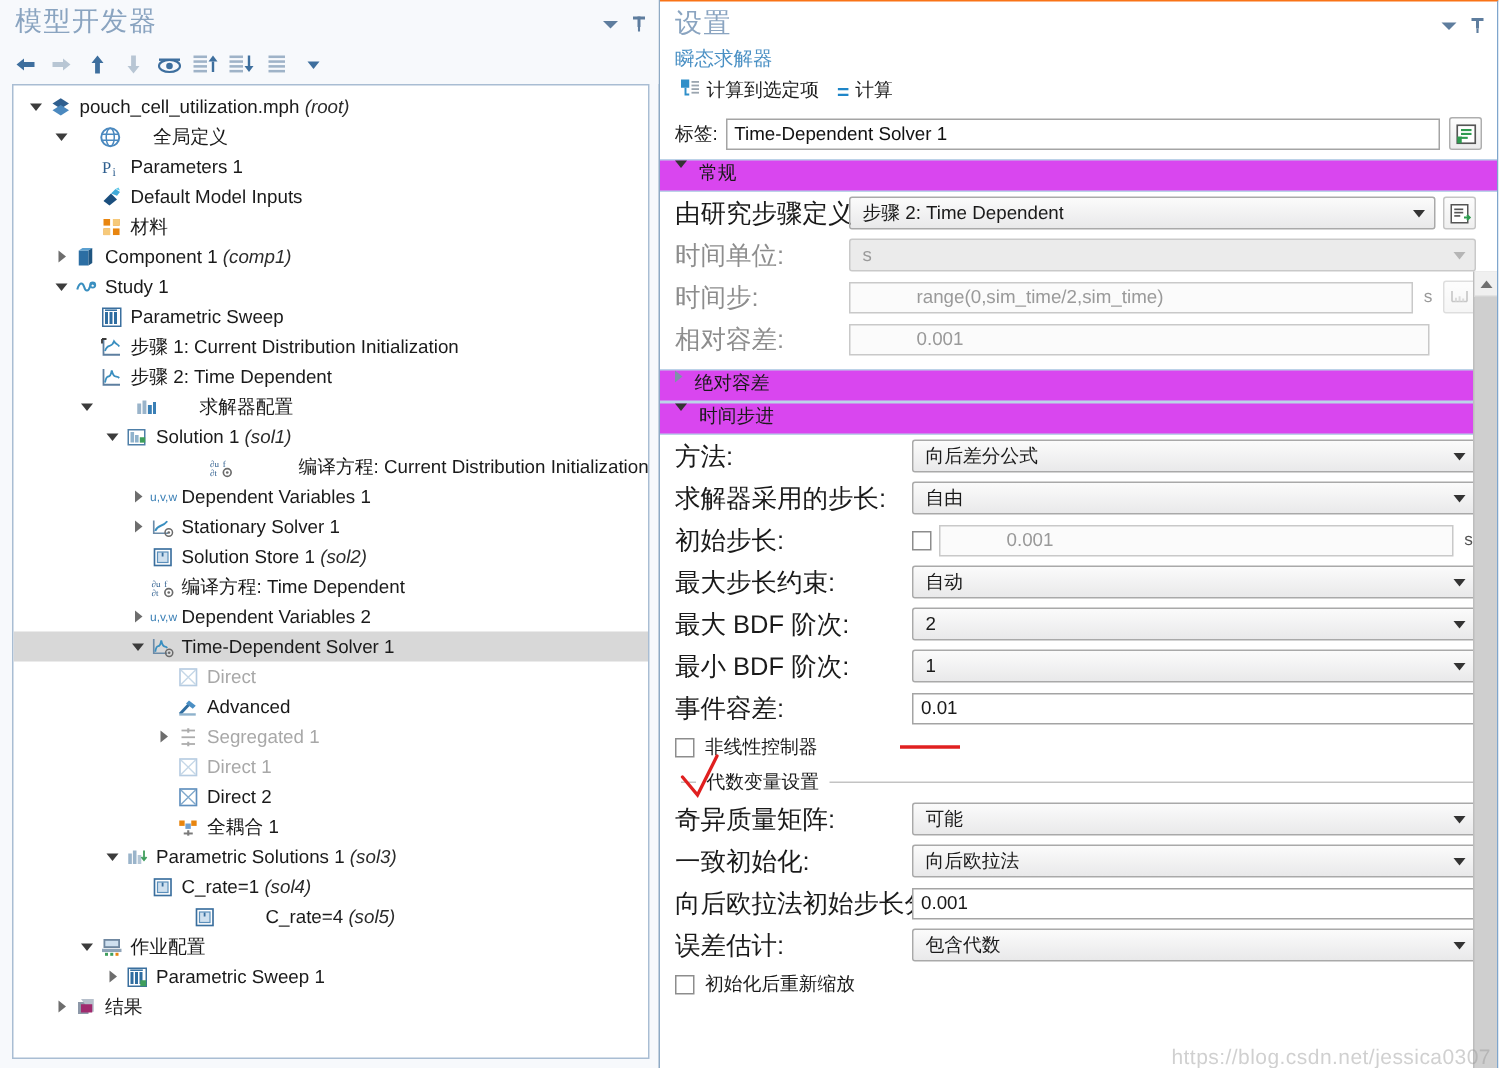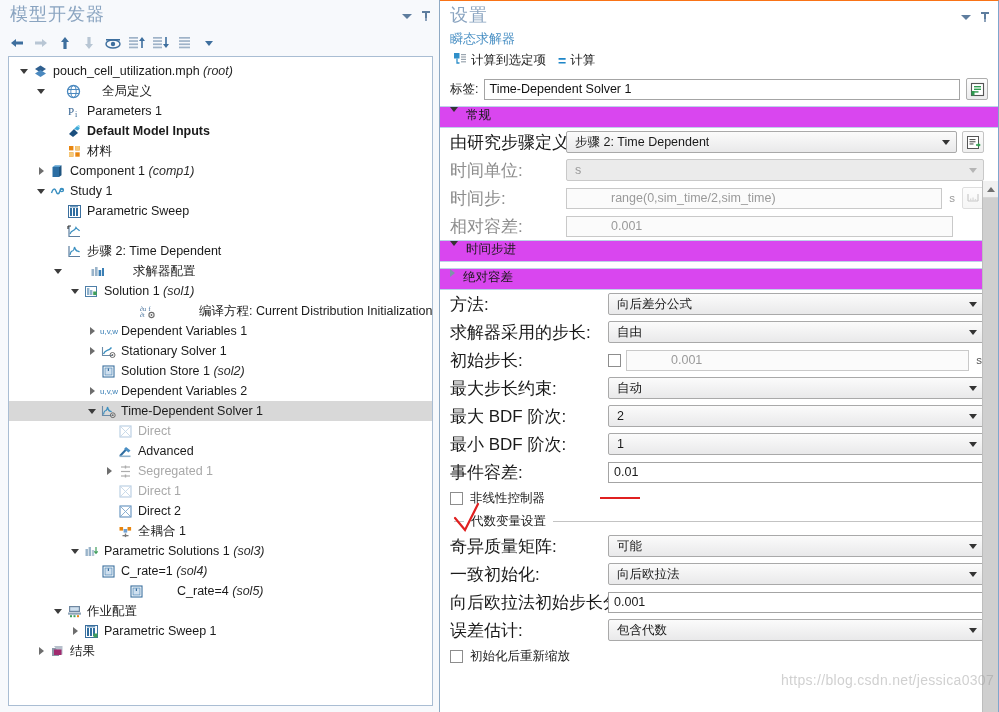--- a/index.html
+++ b/index.html
@@ -166,21 +166,21 @@
     height:17px; background:#f0f0f0; display:flex;align-items:center;justify-content:center;
     border-bottom:1px solid #d6d6d6; cursor:pointer;
   }
   #vscroll .sb-up .ar { width:0;height:0;border-left:4px solid transparent;border-right:4px solid transparent;border-bottom:5px solid #707070; }
 
   
   .annot { position:absolute; pointer-events:none; }
 
   
   #watermark {
-    position:absolute; right: 4px; bottom: 24px;
+    position:absolute; right: 4px; bottom: 0;
     font-size: 14px; color: rgba(150,150,150,.45);
     letter-spacing: .3px; user-select:none; pointer-events:none;
   }
 </style>
 </head>
 <body>
 
 <div id="app">
 
   <div id="left-panel">
@@ -298,21 +298,21 @@
           <div class="trow" style="padding-left: 42px;">
             <span class="twist"></span>
             <span class="ticon">
               <svg width="15" height="15" viewBox="0 0 15 15">
                 <text x="1" y="11" font-family="Liberation Serif, serif" font-size="11" fill="#2f5f8f">P</text>
                 <text x="8" y="13" font-family="Liberation Serif, serif" font-size="8" fill="#2f5f8f">i</text>
               </svg>
             </span>
             <span class="tlabel">Parameters 1</span>
           </div>
-          <div class="trow" style="padding-left: 42px; font-weight: bold;">
+          <div class="trow" style="padding-left: 42px;">
             <span class="twist"></span>
             <span class="ticon">
               <svg width="15" height="15" viewBox="0 0 15 15">
                 <path d="M2 10 L7 5 L11 9 L6 13 Z" fill="#1b4f7e"></path>
                 <path d="M7 5 L10 2 L13 4 L11 6.5 Z" fill="#3fa9d8"></path>
                 <path d="M10 2 L12 1 L13 3" fill="#5ec8e8"></path>
               </svg>
             </span>
             <span class="tlabel">Default Model Inputs</span>
           </div>
@@ -378,20 +378,21 @@
           </div>
           <div class="trow" style="padding-left: 42px;">
             <span class="twist"></span>
             <span class="ticon">
               <svg width="15" height="15" viewBox="0 0 15 15">
                 <path d="M2 2 L2 12.5 L13 12.5" stroke="#5d7fa0" stroke-width="1.2" fill="none"></path>
                 <path d="M3 10 C5 4, 7 9, 9 3.5 C10.5 6, 11.5 5, 12.5 7" stroke="#3a8fc0" stroke-width="1.2" fill="none"></path>
                 <path d="M1 2 L4 2 M1 2 L1 5" stroke="#3a3a3a" stroke-width="1.2"></path>
               </svg>
             </span>
+            <span class="tlabel">步骤 1: Current Distribution Initialization</span>
           </div>
           <div class="trow" style="padding-left: 42px;">
             <span class="twist"></span>
             <span class="ticon">
               <svg width="15" height="15" viewBox="0 0 15 15">
                 <path d="M2 2 L2 12.5 L13 12.5" stroke="#5d7fa0" stroke-width="1.2" fill="none"></path>
                 <path d="M3 11 C4.5 3, 6 11, 7.5 3 C9 9, 10.5 6, 12.5 8" stroke="#3a8fc0" stroke-width="1.2" fill="none"></path>
               </svg>
             </span>
             <span class="tlabel">步骤 2: Time Dependent</span>
@@ -471,20 +472,33 @@
           <div class="trow" style="padding-left: 76px;">
             <span class="twist"></span>
             <span class="ticon">
               <svg width="15" height="15" viewBox="0 0 15 15">
                 <rect x="2" y="2" width="11" height="11" fill="#fff" stroke="#3a6f9e" stroke-width="1.1"></rect>
                 <rect x="4" y="4" width="7" height="7" fill="#cfe0ef" stroke="#5b8fbb" stroke-width="0.8"></rect>
                 <rect x="6.8" y="4.4" width="1.2" height="2.6" fill="#3a6f9e"></rect>
               </svg>
             </span>
             <span class="tlabel">Solution Store 1 <i>(sol2)</i></span>
+          </div>
+          <div class="trow" style="padding-left: 76px;">
+            <span class="twist"></span>
+            <span class="ticon">
+              <svg width="16" height="15" viewBox="0 0 16 15">
+                <text x="0" y="7" font-family="Liberation Serif, serif" font-size="6" fill="#2f5f8f">∂u</text>
+                <text x="0" y="13" font-family="Liberation Serif, serif" font-size="6" fill="#2f5f8f">∂t</text>
+                <text x="8.5" y="7" font-family="Liberation Serif, serif" font-size="6" fill="#2f5f8f">f</text>
+                <circle cx="11.5" cy="11" r="2.6" fill="none" stroke="#6b6b6b" stroke-width="1.1"></circle>
+                <circle cx="11.5" cy="11" r="0.9" fill="#6b6b6b"></circle>
+              </svg>
+            </span>
+            <span class="tlabel">编译方程: Time Dependent</span>
           </div>
           <div class="trow" style="padding-left: 76px;">
             <span class="twist">
               <span class="tri-r"></span>
             </span>
             <span class="ticon">
               <svg width="18" height="15" viewBox="0 0 18 15">
                 <text x="0" y="10" font-family="Liberation Sans, sans-serif" font-size="8" fill="#3a7fb5">u,v,w</text>
               </svg>
             </span>
@@ -790,28 +804,28 @@
 
       <div class="frow">
         <span class="flabel dimmed" style="width:110px;">相对容差:</span>
         <div class="fctl">
           <div class="tbox ph" style="margin-right:31px;">
             <span>0.001</span>
           </div>
         </div>
       </div>
 
+      <div class="sec-head" style="margin-top:6px;">
+        <span class="tri-r2"></span>
+        <span>绝对容差</span>
+      </div>
+
       <div class="sec-head">
         <span class="tri-d2"></span>
         <span>时间步进</span>
-      </div>
-
-      <div class="sec-head" style="margin-top:6px;">
-        <span class="tri-r2"></span>
-        <span>绝对容差</span>
       </div>
 
       <div class="frow">
         <span class="flabel" style="width:152px;">方法:</span>
         <div class="fctl">
             <div class="combo">
           <span class="cv">向后差分公式</span>
           <span class="carat"></span>
             </div>
           </div>

